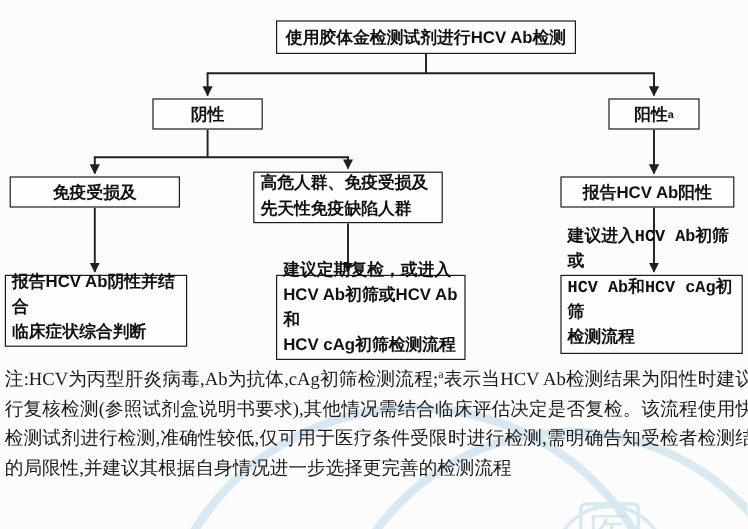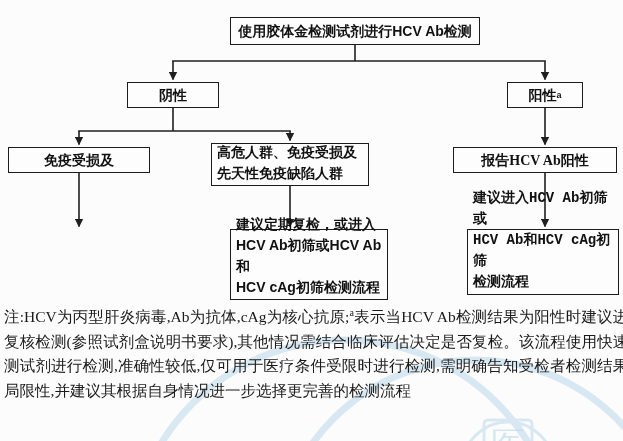--- a/index.html
+++ b/index.html
@@ -107,32 +107,36 @@
 
   <div class="node center" style="left:8px;   top:147px; width:142px; height:26px;">
     <span>免疫受损及</span>
   </div>
 
   <div class="node left" style="left:211px; top:143px; width:158px; height:43px;">
     <span>高危人群、免疫受损及
 先天性免疫缺陷人群</span>
   </div>
 
-  <div class="node center" style="left:453px; top:147px; width:164px; height:26px;font-family:Liberation Serif, serif;">
+  <div class="node center" style="left:467px; top:147px; width:145px; height:26px;">
     <span>报告HCV Ab阳性</span>
   </div>
 
+  <div class="node left" style="left:4px;   top:229px; width:152px; height:60px;">
+    <span>报告HCV Ab阴性并结合
+临床症状综合判断</span>
+  </div>
 
   <div class="node left" style="left:230px; top:229px; width:158px; height:71px;">
     <span>建议定期复检，或进入
 HCV Ab初筛或HCV Ab和
 HCV cAg初筛检测流程</span>
   </div>
 
   <div class="node left" style="left:467px; top:229px; width:152px; height:66px;font-family:Liberation Mono, monospace;">
     <span>建议进入HCV Ab初筛或
 HCV Ab和HCV cAg初筛
 检测流程</span>
   </div>
 
-  <p class="note"><span>注:HCV为丙型肝炎病毒,Ab为抗体,cAg为核心抗原;</span><span class="sup">a</span><span>表示当HCV Ab检测结果为阳性时建议进行复核检测(参照试剂盒说明书要求),其他情况需结合临床评估决定是否复检。该流程使用快速检测试剂进行检测,准确性较低,仅可用于医疗条件受限时进行检测,需明确告知受检者检测结果的局限性,并建议其根据自身情况进一步选择更完善的检测流程</span></p>
+  <p class="note"><span>注:HCV为丙型肝炎病毒,Ab为抗体,cAg初筛检测流程;</span><span class="sup">a</span><span>表示当HCV Ab检测结果为阳性时建议进行复核检测(参照试剂盒说明书要求),其他情况需结合临床评估决定是否复检。该流程使用快速检测试剂进行检测,准确性较低,仅可用于医疗条件受限时进行检测,需明确告知受检者检测结果的局限性,并建议其根据自身情况进一步选择更完善的检测流程</span></p>
 
 </div>
 
 </body></html>

